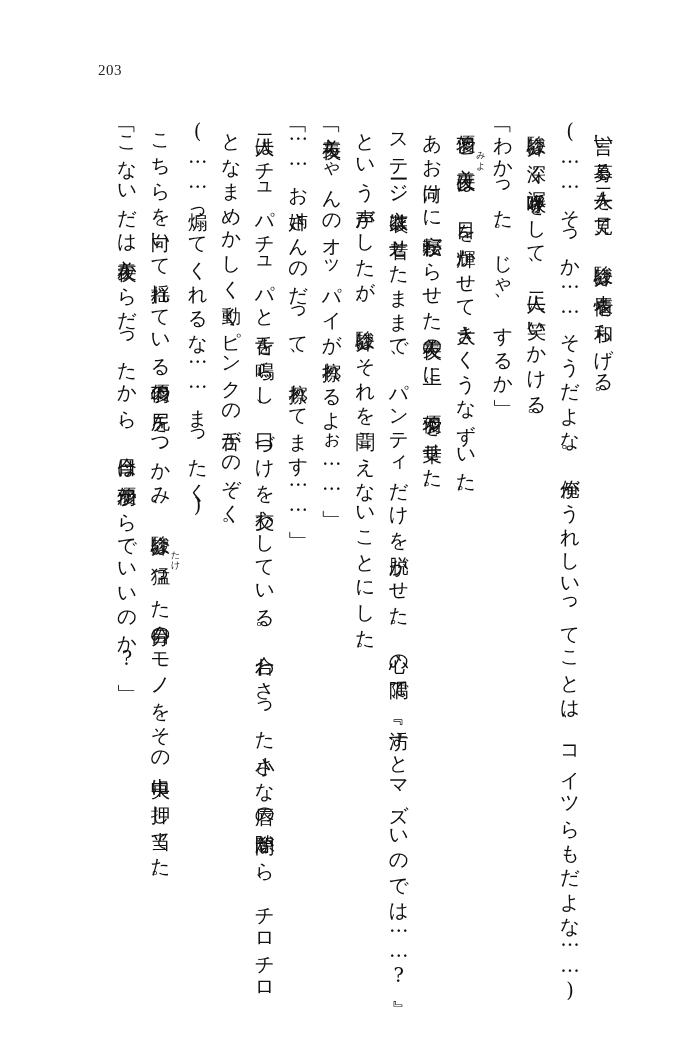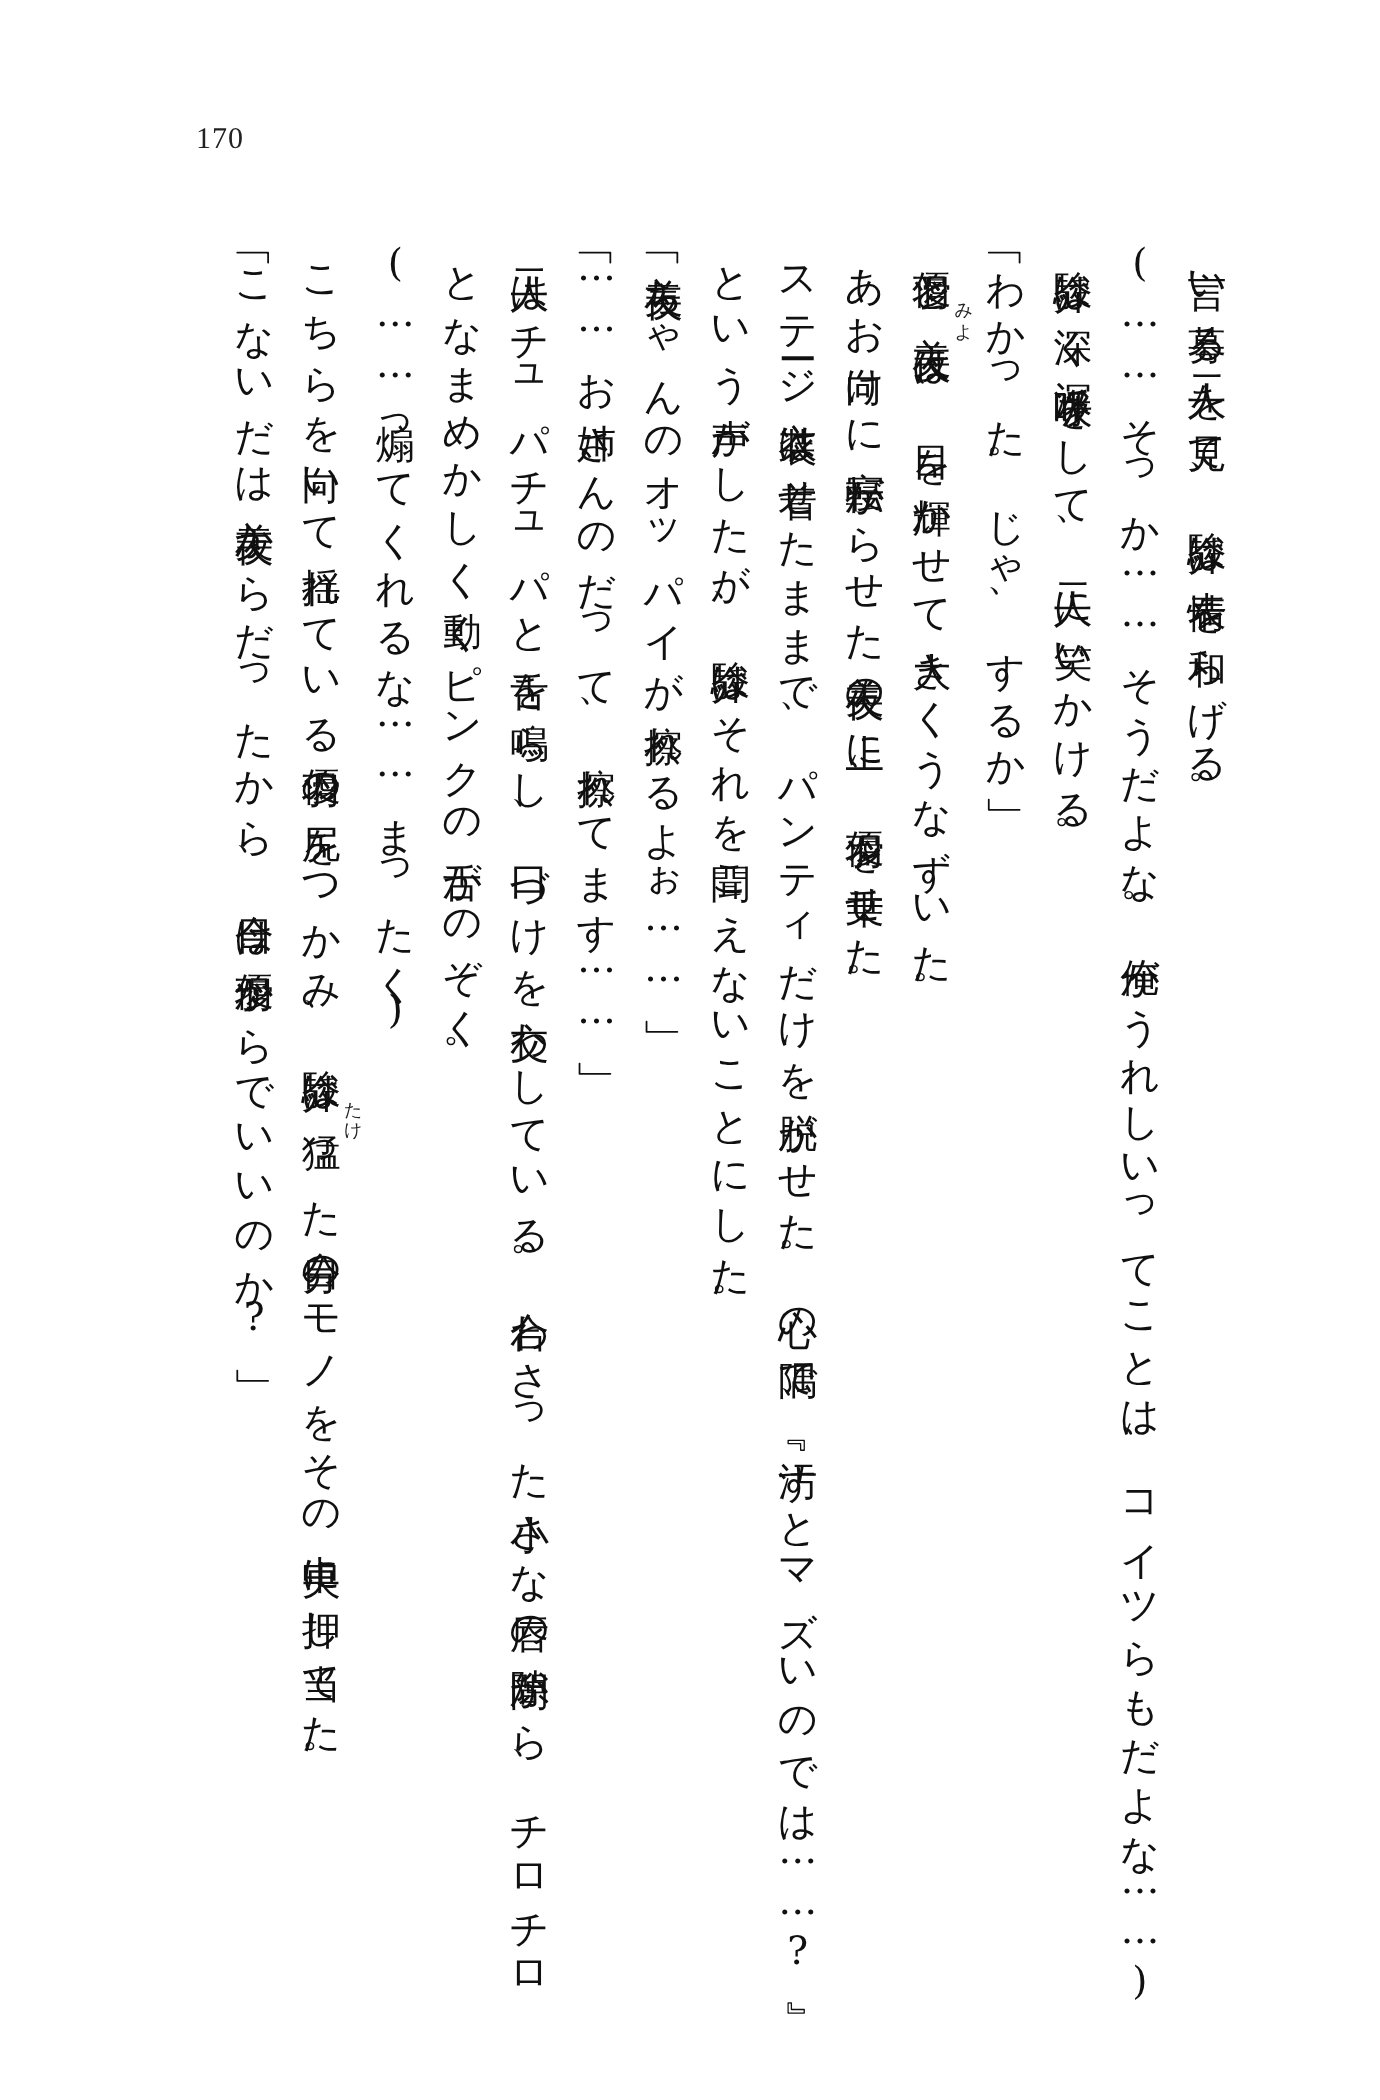--- a/index.html
+++ b/index.html
@@ -60,21 +60,21 @@
     letter-spacing: 0px;
     line-height: 1;
     color: #222;
   }
 </style>
 </head>
 <body>
 
 <div class="page">
 
-  <div class="page-number">170</div>
+  <div class="page-number">203</div>
 
   <div class="text-block">
     <p>言い募る二人を見て、駿介は表情を和らげる。</p>
     <p>(……そっか……そうだよな。俺がうれしいってことは、コイツらもだよな……)</p>
     <p>駿介は深く深呼吸をして、二人に笑いかける。</p>
     <p>「わかった。じゃ、するか」</p>
     <p>優羽と<ruby>美夜<rt>みよ</rt></ruby>は、目を輝かせて大きくうなずいた。</p>
     <p>あお向けに寝転がらせた美夜の上に、優羽を乗せた。</p>
     <p>ステージ衣装は着せたままで、パンティだけを脱がせた。心の隅で、『汚すとマズいのでは……?』という声がしたが、駿介はそれを聞こえないことにした。</p>
     <p>「美夜ちゃんのオッパイが擦れるよぉ……」</p>

